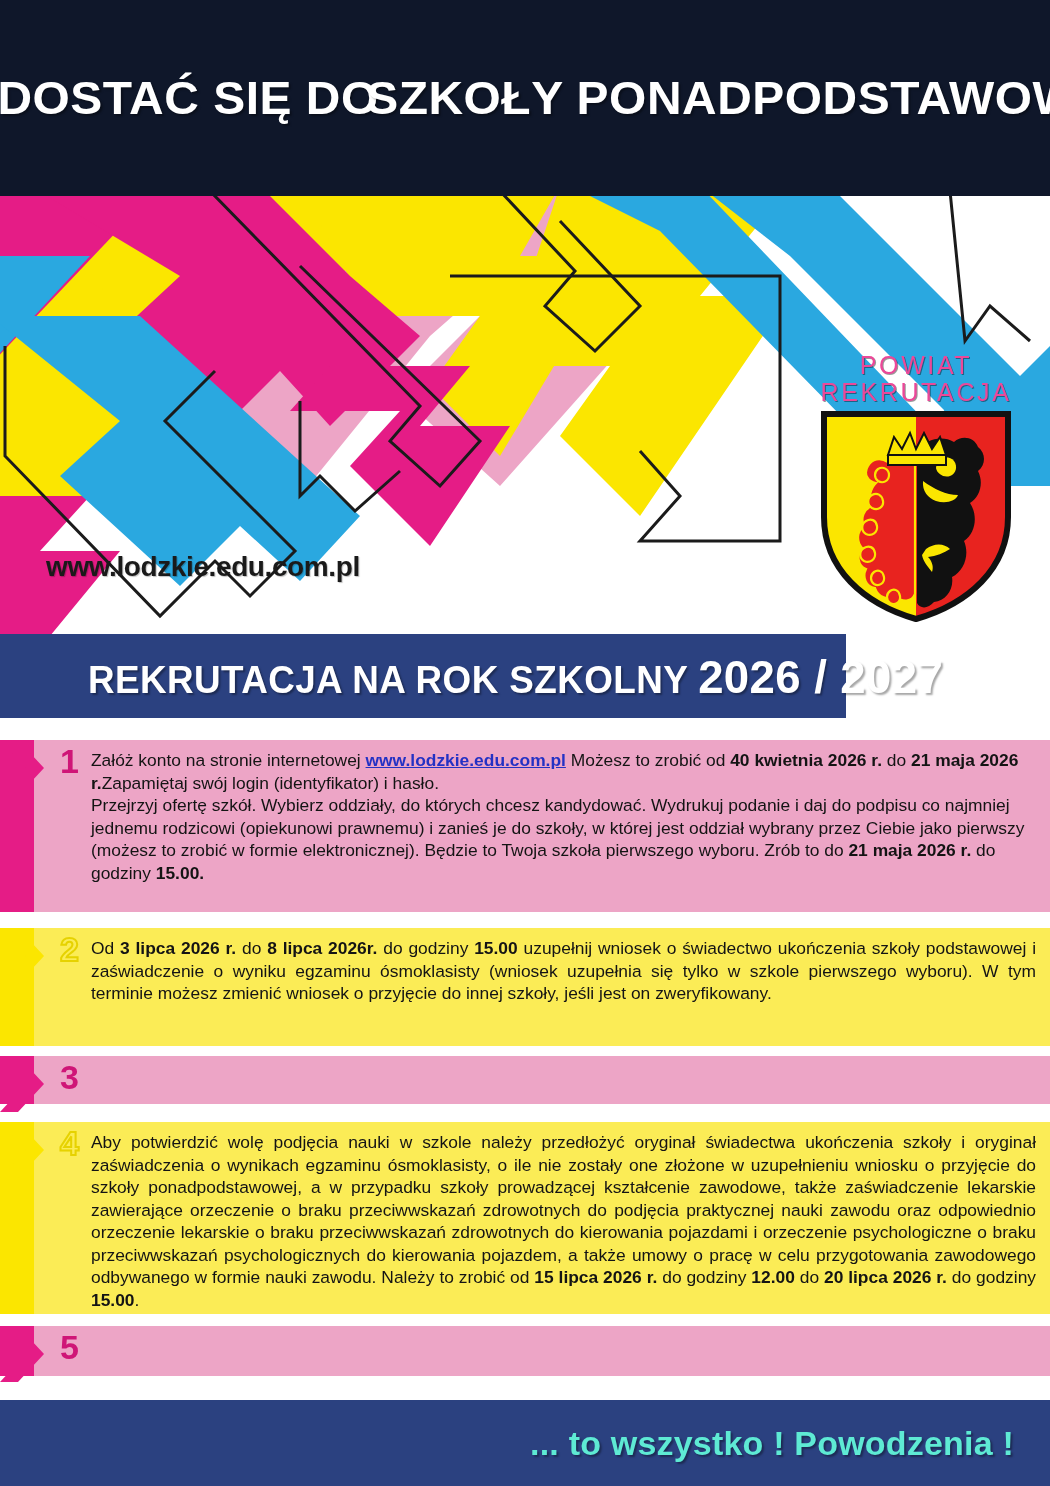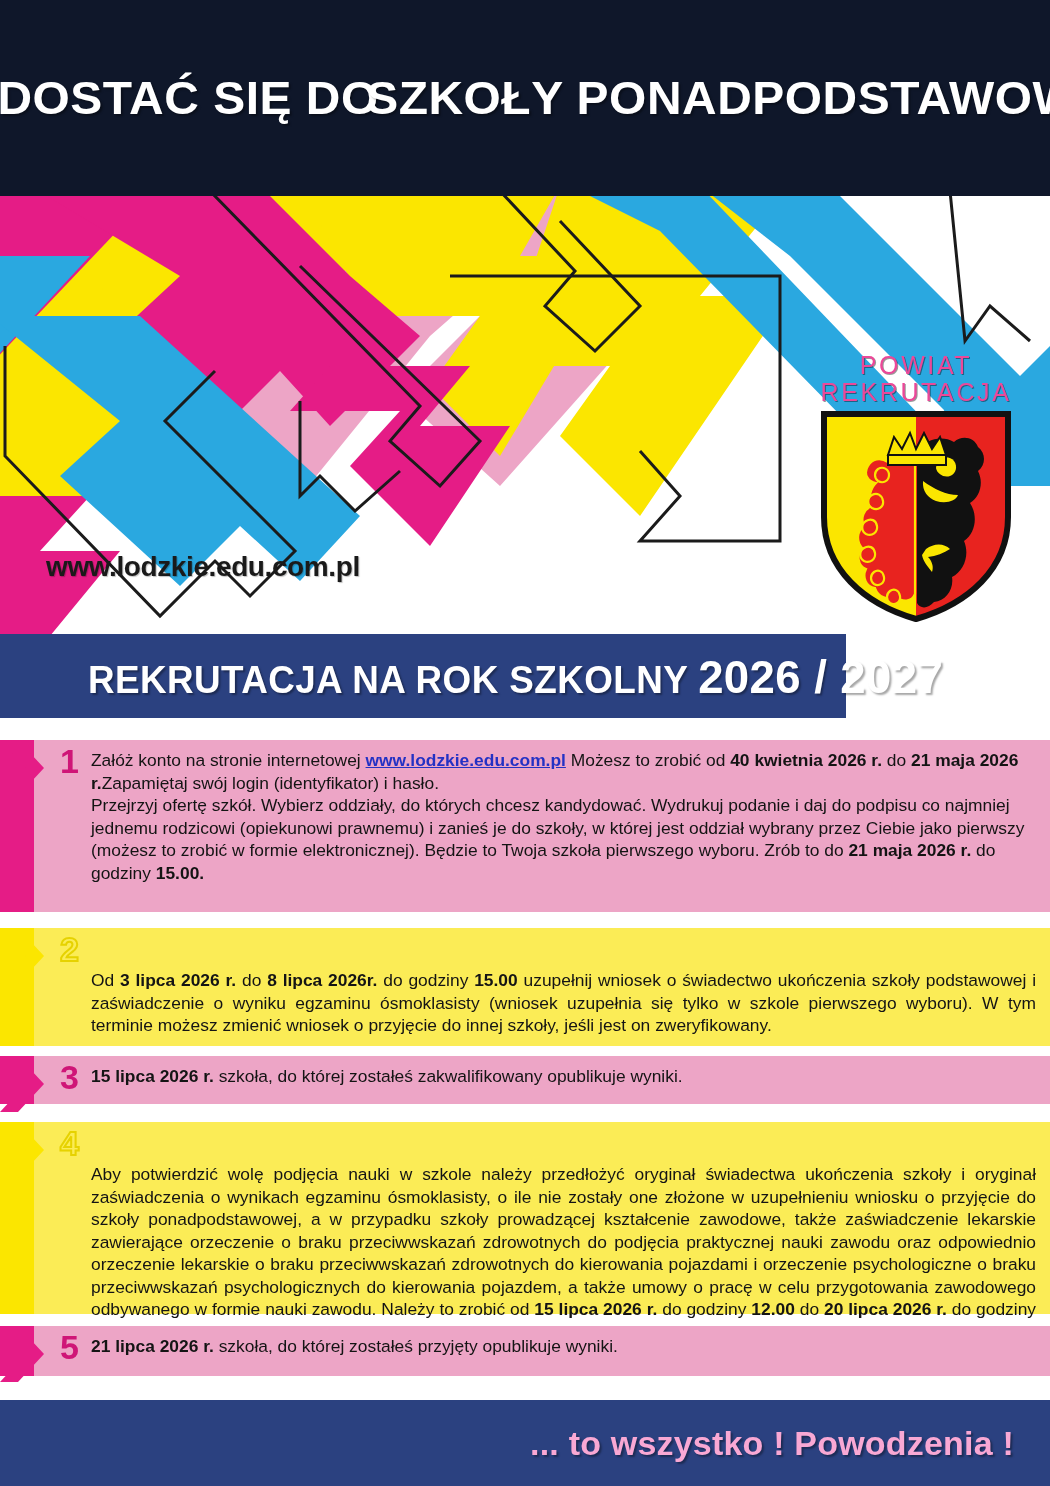--- a/index.html
+++ b/index.html
@@ -110,42 +110,42 @@
     line-height: 1;
   }
   .step .txt {
     position: absolute;
     left: 57px; right: 14px; top: 9px;
     font-size: 17.4px;
     line-height: 1.295;
     color: #141414;
     text-align: left;
   }
-  .step .txt.just { text-align: justify; margin-top: 32px; }
+  .step .txt.just { text-align: justify; }
   .step b { font-weight: bold; }
   .lnk { color: #2431c4; text-decoration: underline; font-weight: bold; }
 
   
   .pink .sidebar { background: #e51c86; }
   .pink .body    { background: #eda5c6; }
   .pink .num     { color: #cf1577; }
   
   .yellow .sidebar { background: #fbe600; }
   .yellow .body    { background: #fbec56; }
   .yellow .num     { color: #e6d200; }
 
   
   .footer {
     position: absolute; left: 0; top: 1400px;
     width: 1050px; height: 86px;
     background: #2b4180;
     display: flex; align-items: center; justify-content: flex-end;
   }
   .footer-text {
-    color: #f9a8d4; font-weight: bold;
+    color: #5eead4; font-weight: bold;
     font-size: 34px; letter-spacing: 0.2px;
     margin-right: 36px;
     text-shadow: 2px 2px 2px rgba(0,0,0,0.35);
     white-space: nowrap;
   }
 </style>
 </head>
 <body>
 
 <div id="poster">
@@ -268,23 +268,20 @@
           </div>
         </div>
         <svg class="chev" viewBox="0 0 44 56">
           <polygon points="0,0 18,0 44,28 18,56 0,56 26,28" fill="#fbe600"></polygon>
         </svg>
       </div>
       <div class="step pink" style="top: 1056px; height: 48px;">
         <div class="sidebar"></div>
         <div class="body">
           <div class="num">3</div>
-          <div class="txt">
-            <p><b>15 lipca 2026 r.</b> szkoła, do której zostałeś zakwalifikowany opublikuje wyniki.</p>
-          </div>
         </div>
         <svg class="chev" viewBox="0 0 44 56">
           <polygon points="0,0 18,0 44,28 18,56 0,56 26,28" fill="#e51c86"></polygon>
         </svg>
       </div>
       <div class="step yellow" style="top: 1122px; height: 192px;">
         <div class="sidebar"></div>
         <div class="body">
           <div class="num" style="color: transparent; -webkit-text-stroke: 2px rgb(230, 210, 0);">4</div>
           <div class="txt just">
@@ -292,23 +289,20 @@
           </div>
         </div>
         <svg class="chev" viewBox="0 0 44 56">
           <polygon points="0,0 18,0 44,28 18,56 0,56 26,28" fill="#fbe600"></polygon>
         </svg>
       </div>
       <div class="step pink" style="top: 1326px; height: 50px;">
         <div class="sidebar"></div>
         <div class="body">
           <div class="num">5</div>
-          <div class="txt">
-            <p><b>21 lipca 2026 r.</b> szkoła, do której zostałeś przyjęty opublikuje wyniki.</p>
-          </div>
         </div>
         <svg class="chev" viewBox="0 0 44 56">
           <polygon points="0,0 18,0 44,28 18,56 0,56 26,28" fill="#e51c86"></polygon>
         </svg>
       </div>
     </div>
 
   <div class="footer">
     <div class="footer-text">... to wszystko ! Powodzenia !</div>
   </div>

